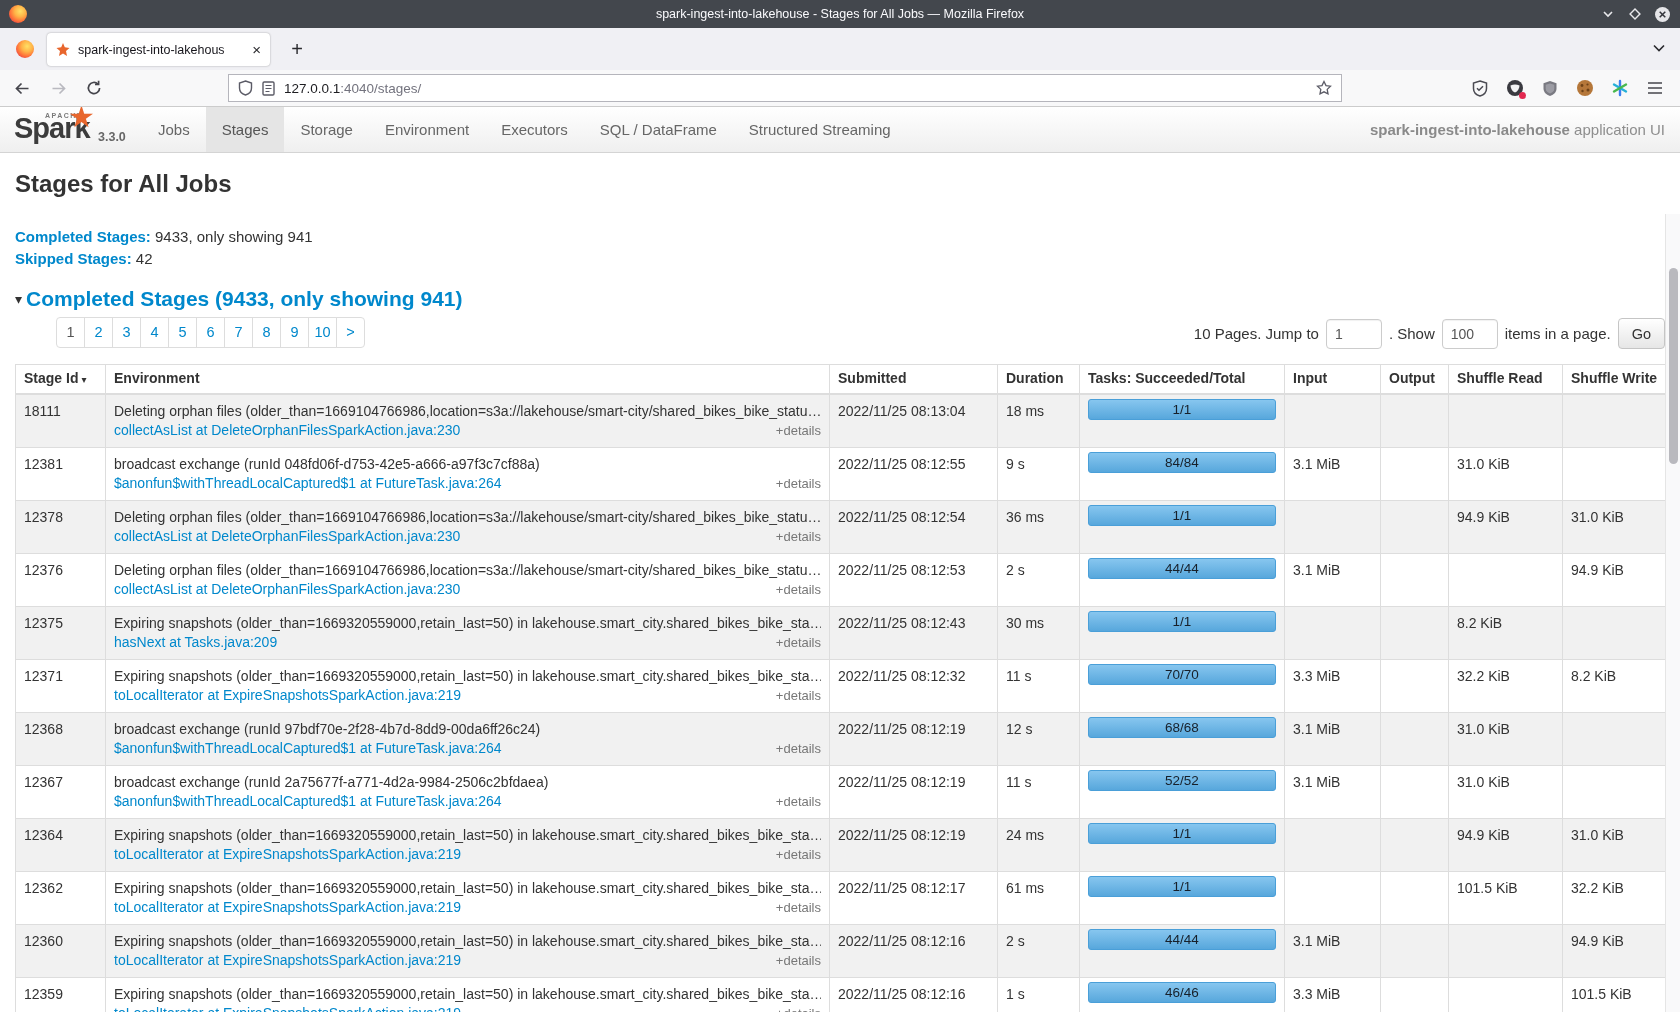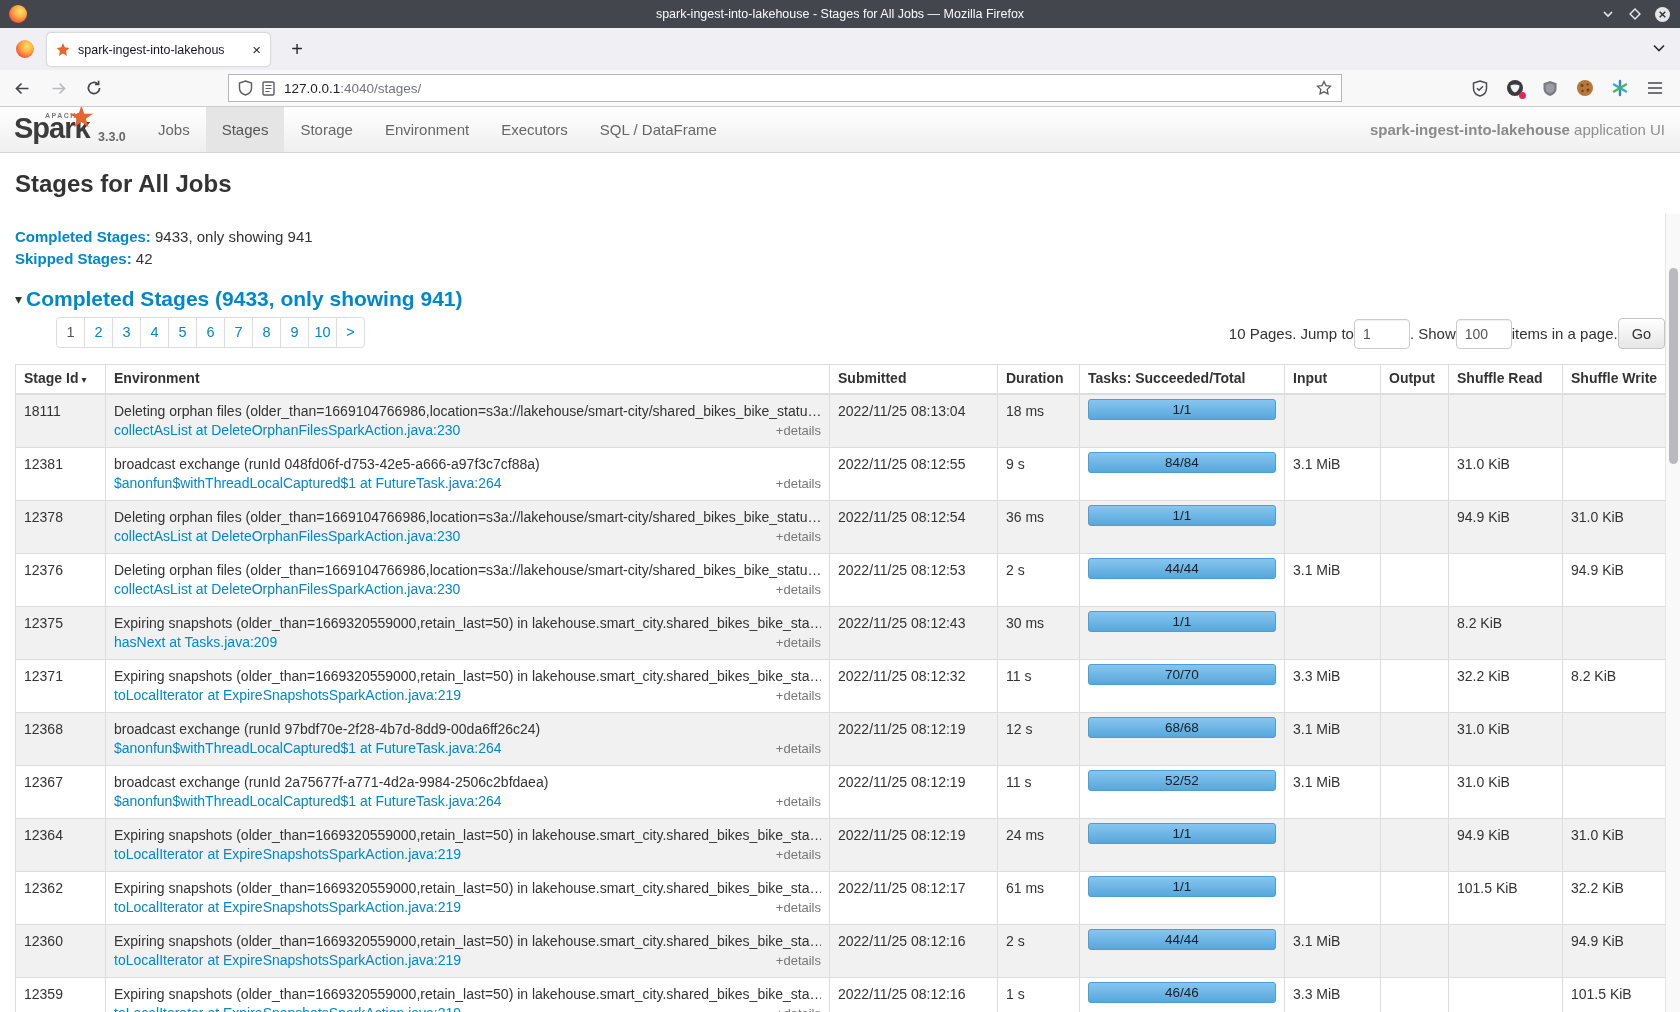--- a/index.html
+++ b/index.html
@@ -65,21 +65,21 @@
   h4.section .caret { color:#333; font-size:14px; margin-right:4px; vertical-align:2px; }
 
   .pagerow { position:relative; margin-top:5px; height:33px; font-size:15px; color:#333; }
   .pagelabel { position:absolute; left:8px; top:7px;margin-left:48px; }
   .pager { position:absolute; left:41px; top:0; display:flex; list-style:none; }
   .pager a { display:block; width:29px; line-height:29px; border:1px solid #ddd; margin-left:-1px;
     text-align:center; background:#fff; color:#0088cc; text-decoration:none; font-size:14.5px; }
   .pager li:first-child a { border-radius:4px 0 0 4px; margin-left:0; }
   .pager li:last-child a { border-radius:0 4px 4px 0; }
   .pager li.current a { color:#555; }
-  .pagejump { position:absolute; right:0; top:0; height:33px; display:flex; align-items:center; }
+  .pagejump { position:absolute; right:0; top:0; height:33px; display:flex; align-items:center; gap:7px; }
   .pagejump input { width:56px; height:30px; border:1px solid #ccc; border-radius:4px; padding:0 8px;
     font-size:14px; color:#555; font-family:inherit; box-shadow:inset 0 1px 1px rgba(0,0,0,.06); }
   .gobtn { height:31px; padding:0 13px; font-size:14.5px; color:#333; background:linear-gradient(#ffffff,#e6e6e6);
     border:1px solid #c5c5c5; border-radius:4px; box-shadow:inset 0 1px 0 rgba(255,255,255,.3); cursor:pointer; font-family:inherit; }
 
   
   table.stages { margin-top:14px; border-collapse:collapse; table-layout:fixed; width:1650px; font-size:14px; color:#333; }
   .stages th, .stages td { border:1px solid #ddd; vertical-align:top; text-align:left; }
   .stages th { padding:4px 8px; font-weight:bold; line-height:18px; border-bottom-width:2px; white-space:nowrap; overflow:hidden; }
   .stages td { padding:7px 8px; line-height:19px; }
@@ -247,20 +247,23 @@
             <a href="#">Storage</a>
           </li>
           <li>
             <a href="#">Environment</a>
           </li>
           <li>
             <a href="#">Executors</a>
           </li>
           <li>
             <a href="#">SQL / DataFrame</a>
+          </li>
+          <li>
+            <a href="#">Structured Streaming</a>
           </li>
         </ul>
       <div class="appname"><strong>spark-ingest-into-lakehouse</strong><span> application UI</span></div>
     </div>
 
     <div class="page">
       <h1 class="ptitle">Stages for All Jobs</h1>
       <div class="stats">
         <p><span class="bluestrong">Completed Stages:</span><span> 9433, only showing 941</span></p>
         <p><span class="bluestrong">Skipped Stages:</span><span> 42</span></p>

